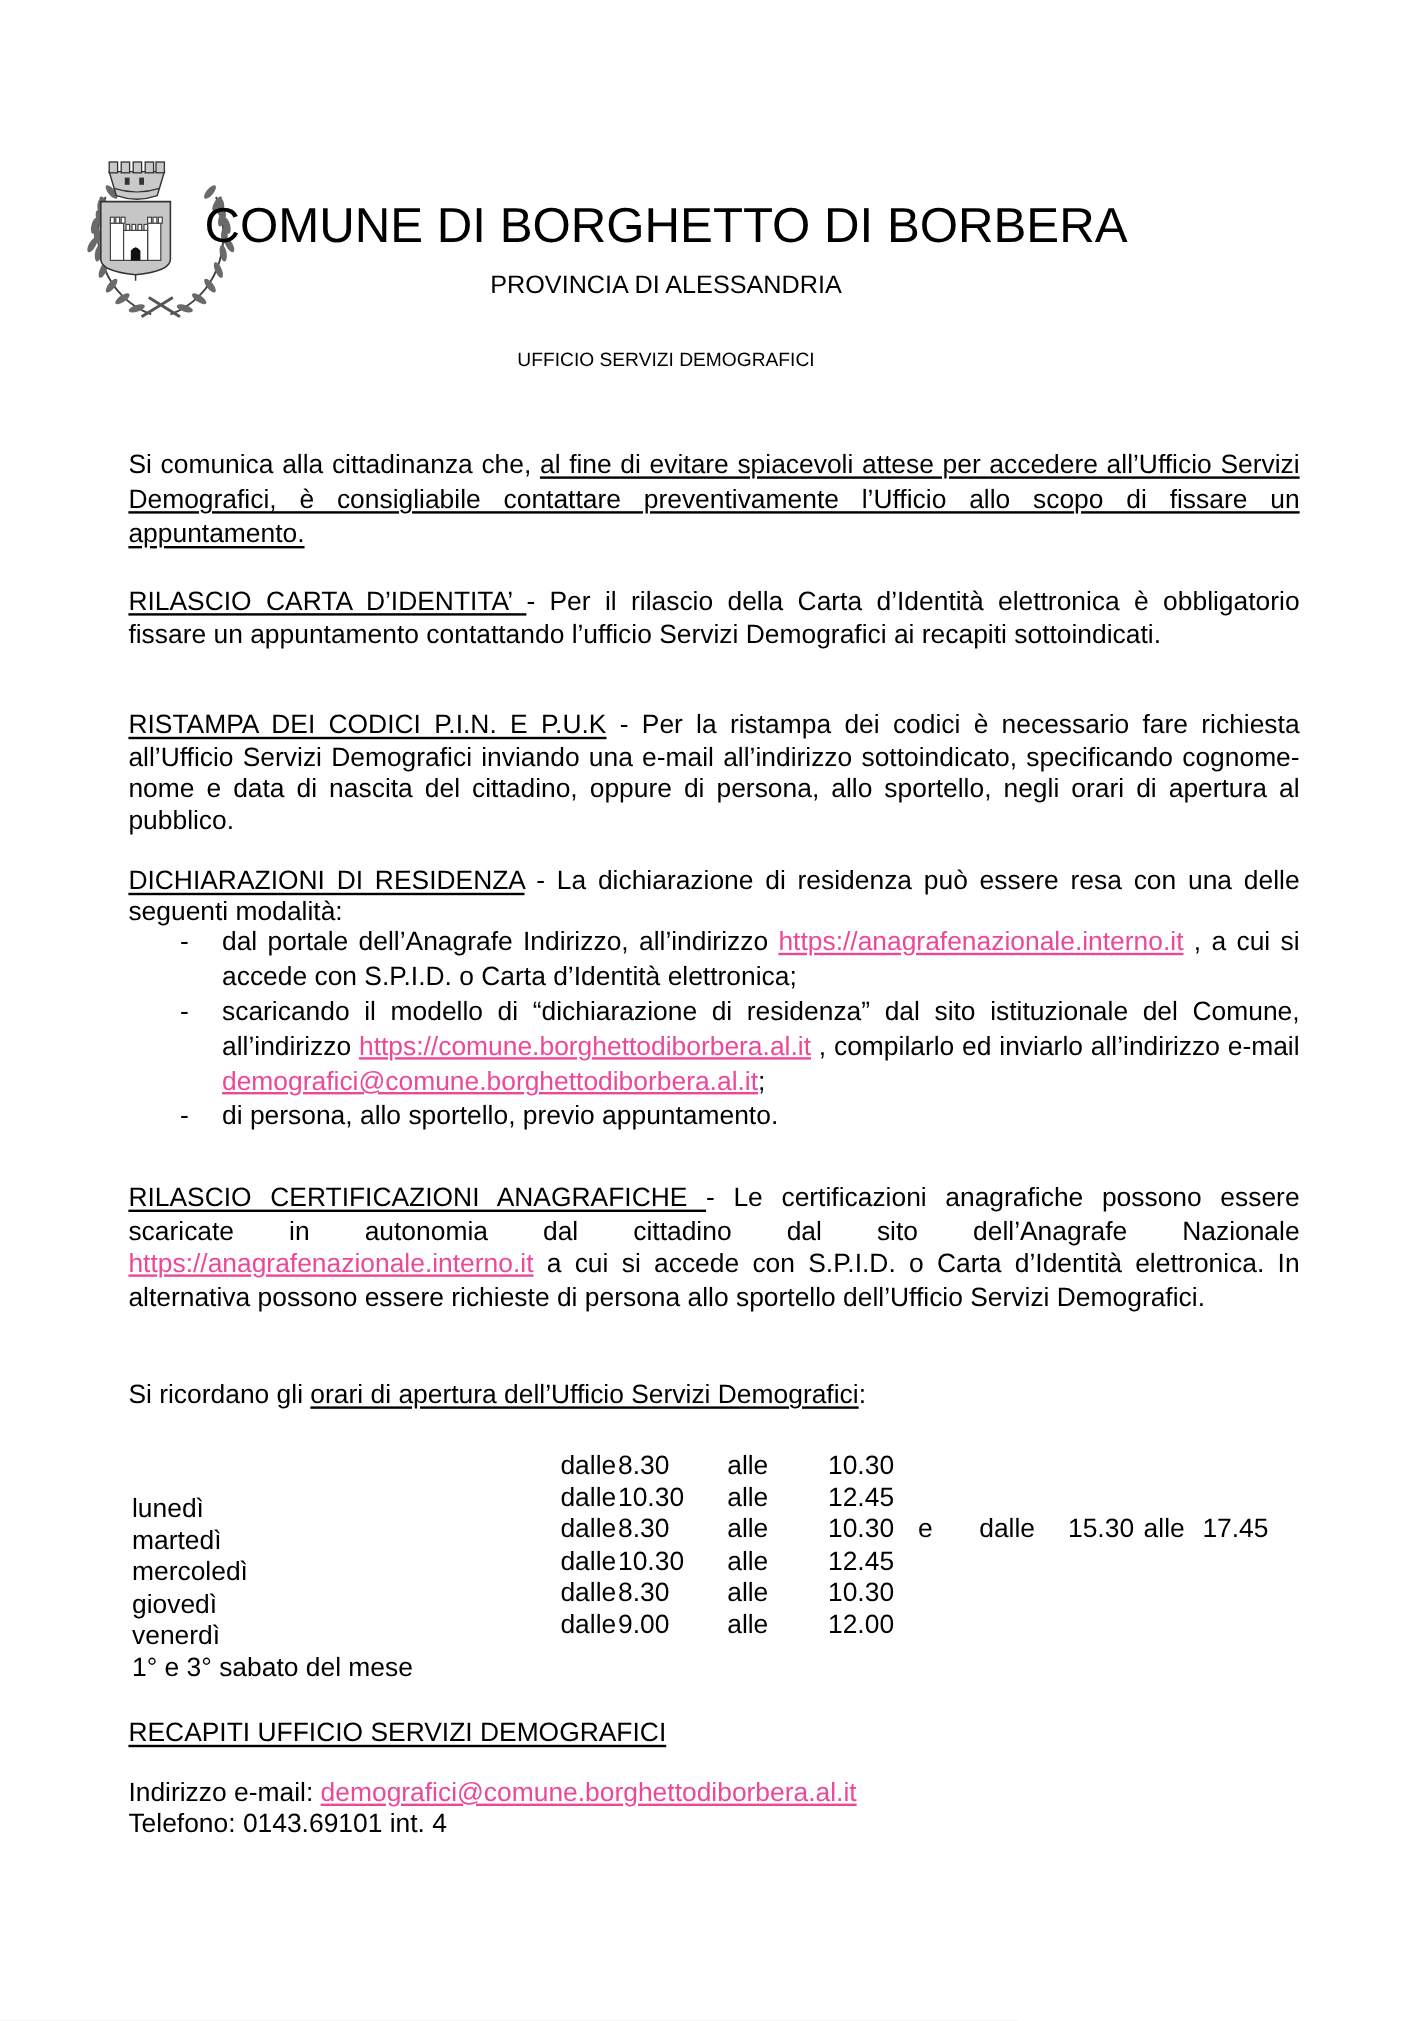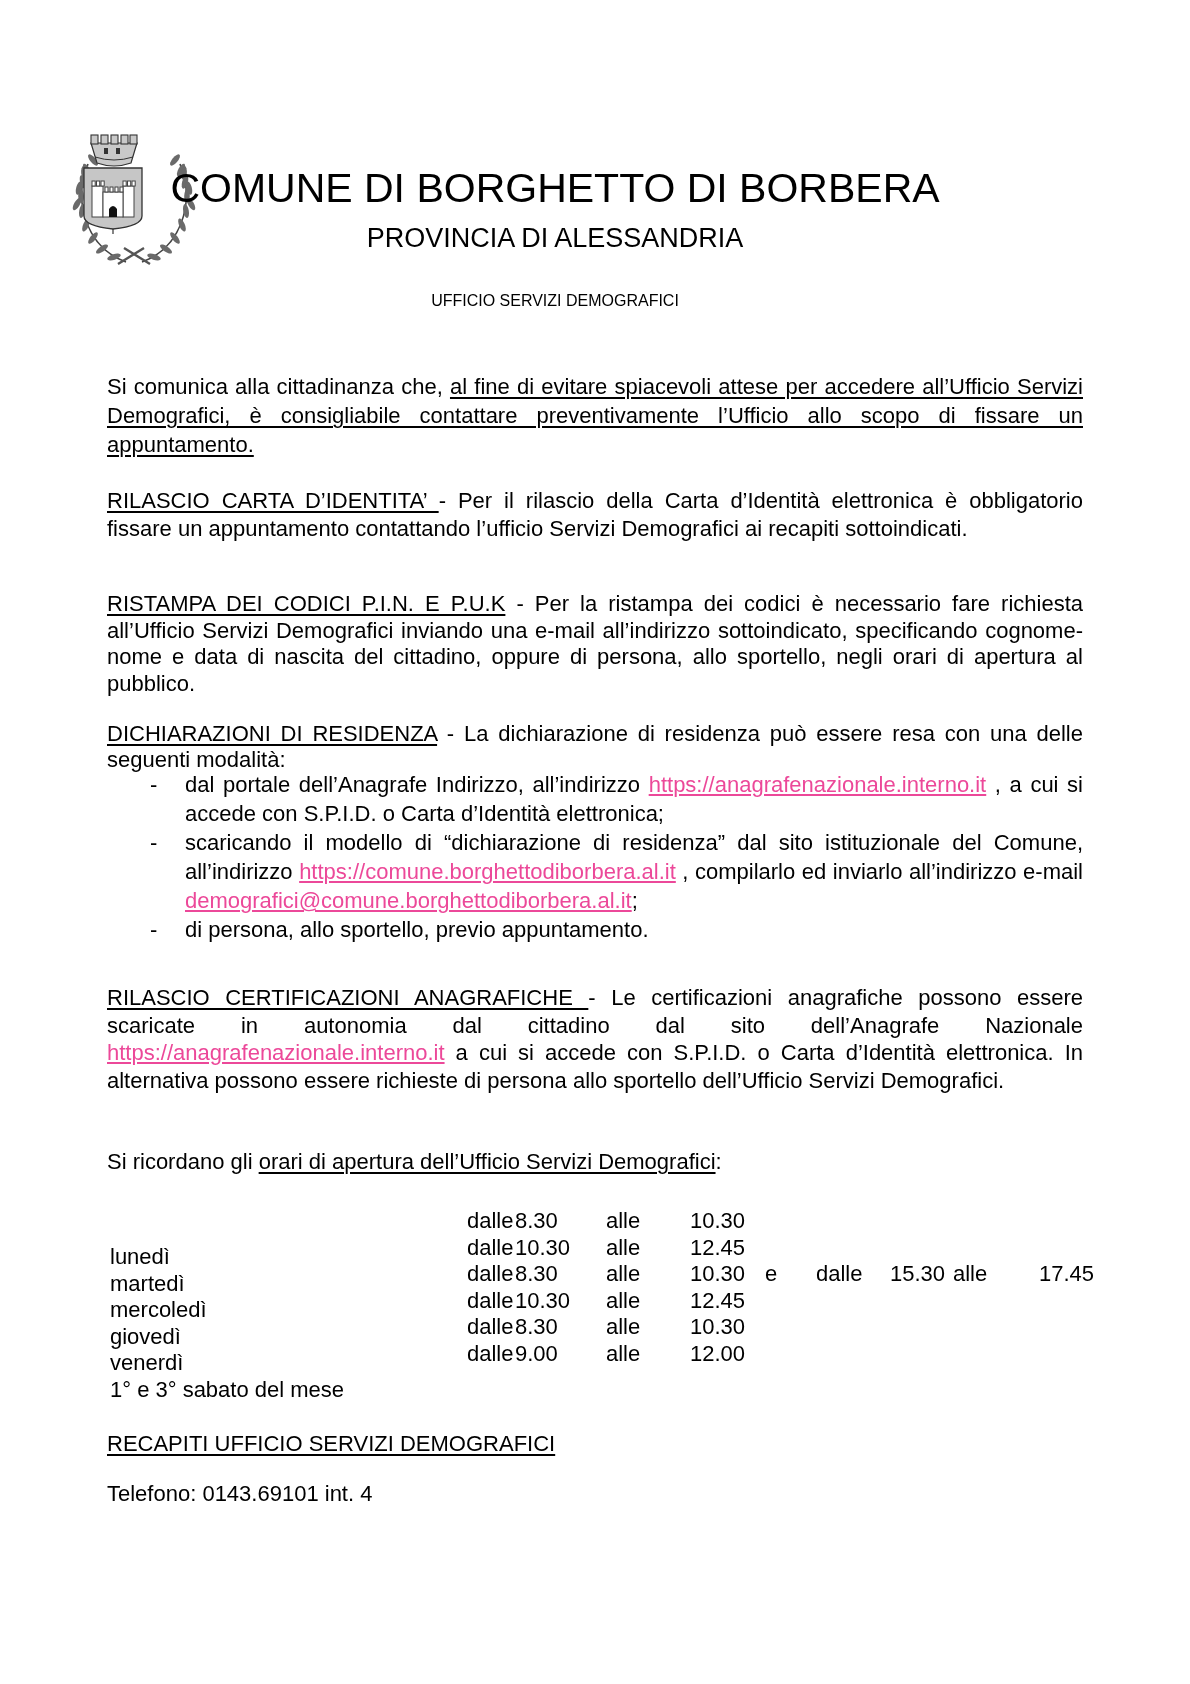--- a/index.html
+++ b/index.html
@@ -7,21 +7,21 @@
     position:relative;
     width:1190px;height:1684px;
     background:#ffffff;
     margin:0 auto;
     font-family:"Liberation Sans","DejaVu Sans",sans-serif;
     color:#000;
     overflow:hidden;
   }
   .hdr-line{position:absolute;left:0;width:1110px;text-align:center;white-space:nowrap;}
   .title{top:170px;font-size:41px;line-height:36px;}
-  .subtitle{top:225px;font-size:27px;line-height:26px;}
+  .subtitle{top:225px;font-size:21px;line-height:26px;}
   .office{top:288px;font-size:16px;line-height:25px;}
   .crest{position:absolute;left:68px;top:128px;}
   .content{position:absolute;left:107px;top:0;width:976px;height:1260px;font-size:22px;}
   .content p{margin:0;position:absolute;left:0;width:976px;}
   .j{text-align:justify;}
   .u{text-decoration:underline;text-decoration-thickness:2px;text-underline-offset:3px;}
   a{color:#ec4899;text-decoration:underline;text-decoration-thickness:1.5px;text-underline-offset:2px;cursor:pointer;}
   #p-intro{top:372px;line-height:29px;}
   #p-carta{top:487px;line-height:28px;}
   #p-ristampa{top:591px;line-height:26.5px;}
@@ -36,21 +36,21 @@
   .sch-row span{position:absolute;top:0;white-space:nowrap;}
   .c-day{left:3px;margin-top:36px;}
   .c-dalle{left:360px;}
   .c-start{left:408px;width:67px;}
   .c-alle{left:499px;}
   .c-end{left:583px;}
   .c-e{left:658px;}
   .c-dalle2{left:709px;}
   .c-start2{left:783px;}
   .c-alle2{left:846px;}
-  .c-end2{left:932px;}
+  .c-end2{left:895px;}
   #recapiti{top:1430px;line-height:27px;}
   #contact{position:absolute;left:0;top:1481px;width:976px;line-height:25.5px;}
 </style>
 </head>
 <body>
 
 <div class="page">
 
   <svg class="crest" width="132" height="140" viewBox="0 0 132 140">
     <defs>
@@ -201,17 +201,18 @@
           <span class="c-dalle">dalle</span>
           <span class="c-start">9.00</span>
           <span class="c-alle">alle</span>
           <span class="c-end">12.00</span>
       </div>
     </div>
 
     <p id="recapiti"><span class="u">RECAPITI UFFICIO SERVIZI DEMOGRAFICI</span></p>
 
     <div id="contact">
+      <div><span>Indirizzo e-mail: </span><a>demografici@comune.borghettodiborbera.al.it</a></div>
       <div>Telefono: 0143.69101 int. 4</div>
     </div>
 
   </div>
 </div>
 
 </body></html>

